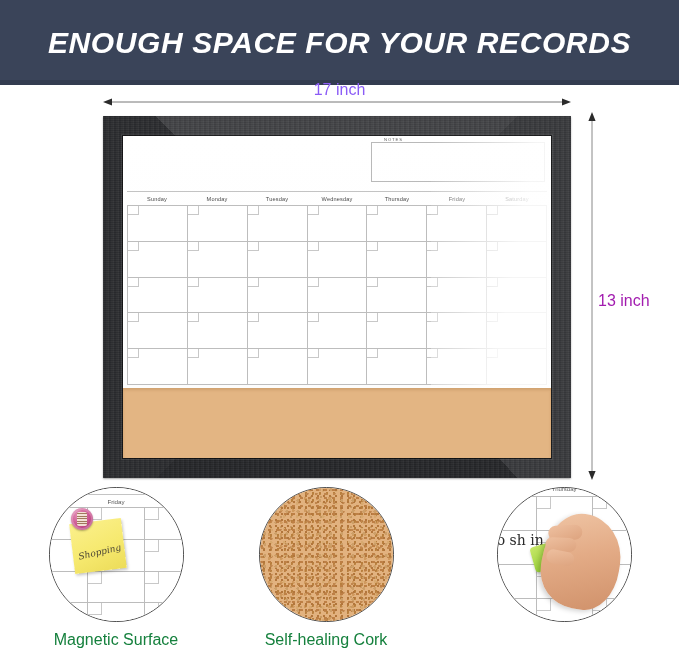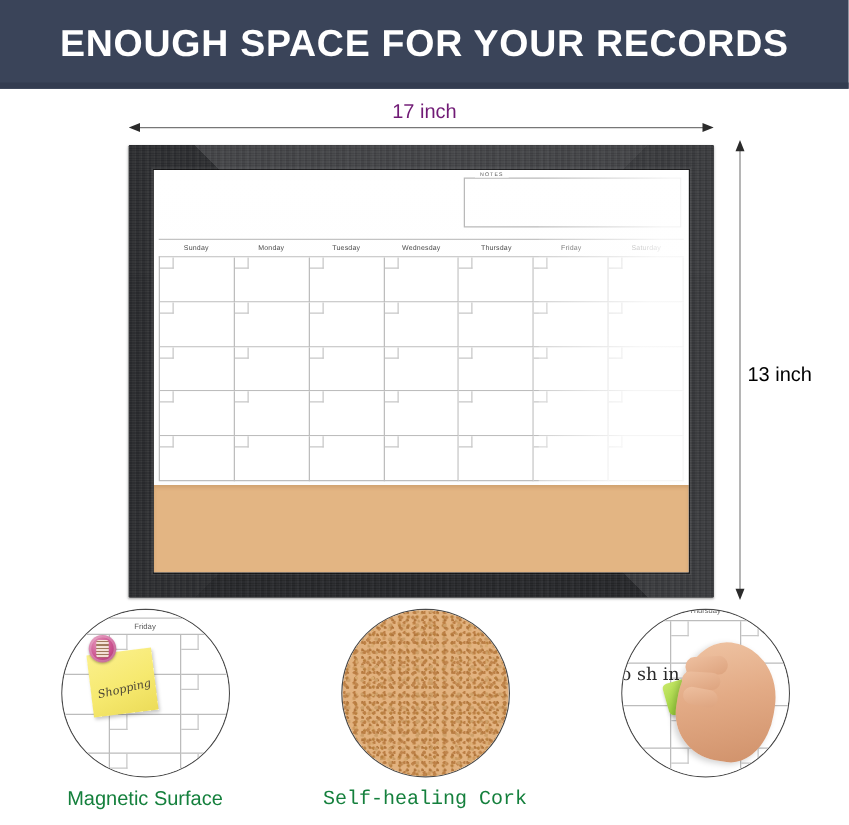--- a/index.html
+++ b/index.html
@@ -8,49 +8,49 @@
     width: 679px; height: 660px;
     background: #ffffff;
     font-family: "Liberation Sans", sans-serif;
     overflow: hidden;
     position: relative;
   }
 
   
   .banner {
     position: absolute; left: 0; top: 0;
-    width: 679px; height: 71px;
+    width: 679px; height: 85px;
     background: #3a4459;
-    display: flex; align-items: center; justify-content: center;
+    display: flex; align-items: center; justify-content: center; font-style: italic;
   }
   .banner::after {
     content: ""; position: absolute; left: 0; bottom: 0;
     width: 100%; height: 5px; background: #333c50;
   }
   .banner-title {
     color: #ffffff;
     font-size: 30px;
     font-weight: bold;
     letter-spacing: 0.6px;
     text-align: center;
     line-height: 1;
     font-family: "Liberation Sans", sans-serif;
   }
 
   
   .dim-top-label {
     position: absolute; left: 0; top: 81px; width: 679px;
-    text-align: center; font-size: 16px; color: #701a75;
+    text-align: center; font-size: 16px; color: #8b5cf6;
   }
   .dim-top-arrow {
     position: absolute; left: 103px; top: 96px; width: 468px; height: 12px;
   }
   .dim-right-label {
     position: absolute; left: 598px; top: 292px;
-    font-size: 16px; color: #000000; white-space: nowrap;
+    font-size: 16px; color: #a21caf; white-space: nowrap;
   }
   .dim-right-arrow {
     position: absolute; left: 586px; top: 112px; width: 12px; height: 368px;
   }
 
   
   .board-wrap {
     position: absolute; left: 103px; top: 116px;
     width: 468px; height: 362px;
   }
@@ -185,21 +185,21 @@
   
   .features {
     position: absolute; left: 0; top: 487px;
     width: 679px; height: 173px;
   }
   .feature {
     position: absolute; top: 0; width: 200px; height: 173px;
     text-align: center;
   }
   .feature-1 { left: 16px; }
-  .feature-2 { left: 240px; font-family: Liberation Mono, monospace; }
+  .feature-2 { left: 226px; }
   .feature-3 { left: 464px; }
 
   .circle {
     position: relative;
     width: 135px; height: 135px;
     margin: 0 auto;
     border-radius: 50%;
     overflow: hidden;
     border: 1px solid #4a4a4a;
     background: #ffffff;

